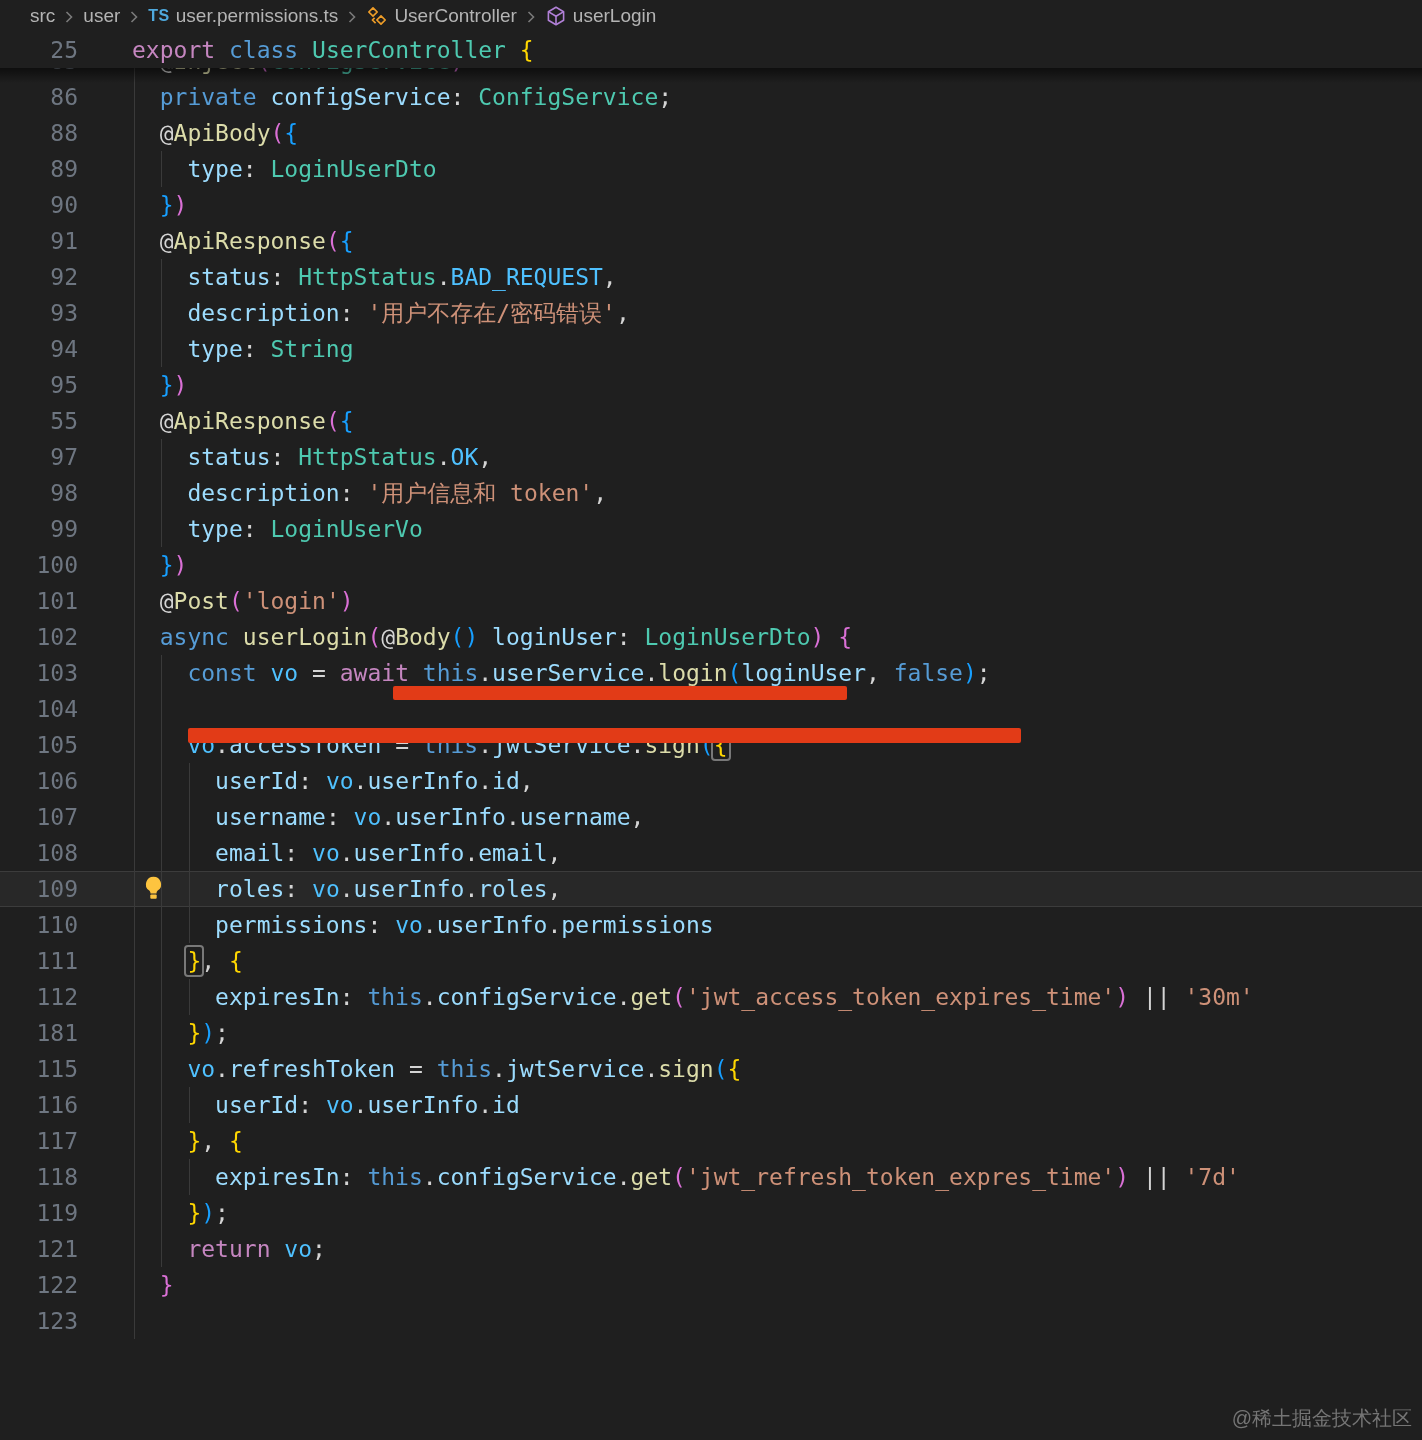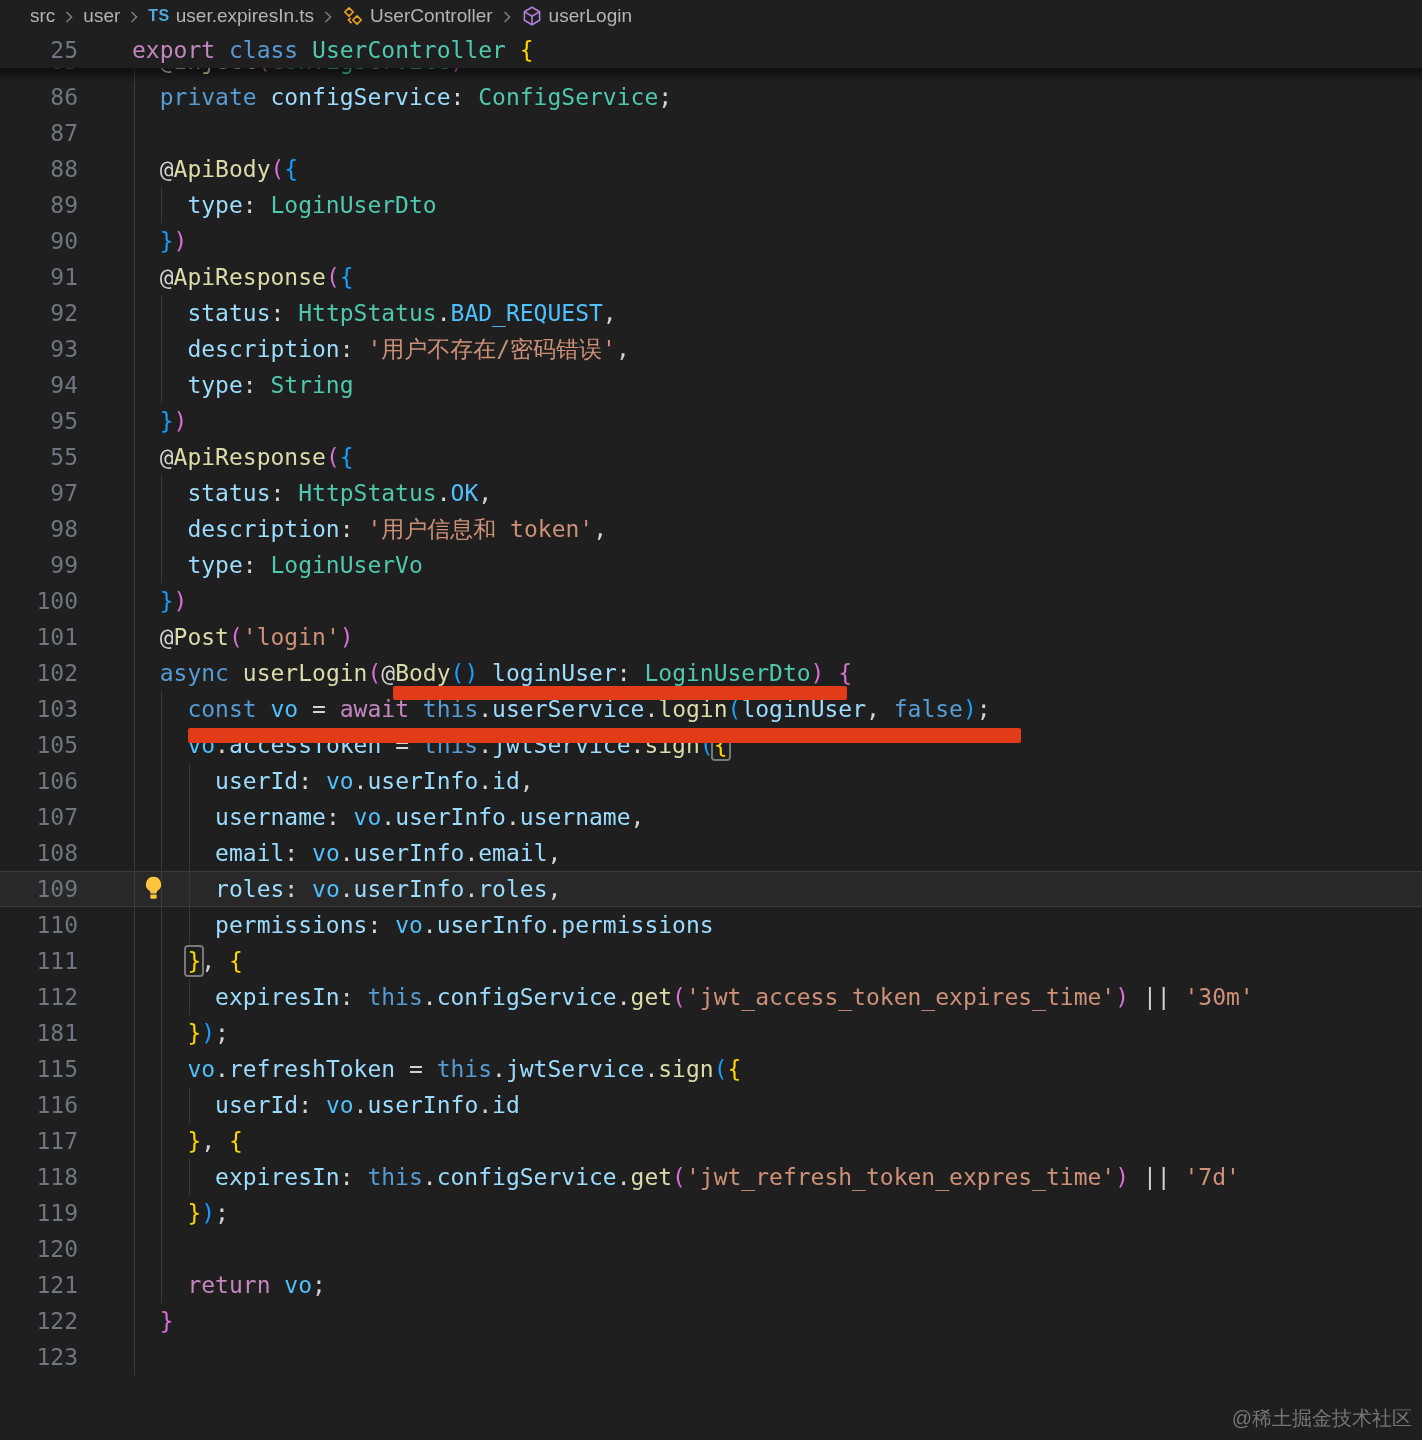--- a/index.html
+++ b/index.html
@@ -43,55 +43,54 @@
     font-family:"Liberation Sans",sans-serif;font-size:20px;color:#757575;
   }
 </style>
 </head>
 <body>
 
 <div class="app">
   <div class="code" id="code">
       <div class="line"><div class="num">85</div><div class="gut"></div><div class="txt"><div class="guide" style="left: 1.5px;"></div><span style="color: rgb(212, 212, 212);">  @</span><span style="color: rgb(220, 220, 170);">Inject</span><span style="color: rgb(218, 112, 214);">(</span><span style="color: rgb(78, 201, 176);">ConfigService</span><span style="color: rgb(218, 112, 214);">)</span></div></div>
       <div class="line"><div class="num">86</div><div class="gut"></div><div class="txt"><div class="guide" style="left: 1.5px;"></div><span style="color: rgb(212, 212, 212);">  </span><span style="color: rgb(86, 156, 214);">private</span><span style="color: rgb(212, 212, 212);"> </span><span style="color: rgb(156, 220, 254);">configService</span><span style="color: rgb(212, 212, 212);">:</span><span style="color: rgb(212, 212, 212);"> </span><span style="color: rgb(78, 201, 176);">ConfigService</span><span style="color: rgb(212, 212, 212);">;</span></div></div>
-      <div class="line"><div class="num">87</div><div class="gut"></div><div class="txt"><div class="guide" style="left: 1.5px;"></div></div></div>
       <div class="line"><div class="num">88</div><div class="gut"></div><div class="txt"><div class="guide" style="left: 1.5px;"></div><span style="color: rgb(212, 212, 212);">  @</span><span style="color: rgb(220, 220, 170);">ApiBody</span><span style="color: rgb(218, 112, 214);">(</span><span style="color: rgb(23, 159, 255);">{</span></div></div>
       <div class="line"><div class="num">89</div><div class="gut"></div><div class="txt"><div class="guide" style="left: 1.5px;"></div><div class="guide" style="left: 29.2px;"></div><span style="color: rgb(212, 212, 212);">    </span><span style="color: rgb(156, 220, 254);">type</span><span style="color: rgb(212, 212, 212);">: </span><span style="color: rgb(78, 201, 176);">LoginUserDto</span></div></div>
       <div class="line"><div class="num">90</div><div class="gut"></div><div class="txt"><div class="guide" style="left: 1.5px;"></div><span style="color: rgb(212, 212, 212);">  </span><span style="color: rgb(23, 159, 255);">}</span><span style="color: rgb(218, 112, 214);">)</span></div></div>
       <div class="line"><div class="num">91</div><div class="gut"></div><div class="txt"><div class="guide" style="left: 1.5px;"></div><span style="color: rgb(212, 212, 212);">  @</span><span style="color: rgb(220, 220, 170);">ApiResponse</span><span style="color: rgb(218, 112, 214);">(</span><span style="color: rgb(23, 159, 255);">{</span></div></div>
       <div class="line"><div class="num">92</div><div class="gut"></div><div class="txt"><div class="guide" style="left: 1.5px;"></div><div class="guide" style="left: 29.2px;"></div><span style="color: rgb(212, 212, 212);">    </span><span style="color: rgb(156, 220, 254);">status</span><span style="color: rgb(212, 212, 212);">: </span><span style="color: rgb(78, 201, 176);">HttpStatus</span><span style="color: rgb(212, 212, 212);">.</span><span style="color: rgb(79, 193, 255);">BAD_REQUEST</span><span style="color: rgb(212, 212, 212);">,</span></div></div>
       <div class="line"><div class="num">93</div><div class="gut"></div><div class="txt"><div class="guide" style="left: 1.5px;"></div><div class="guide" style="left: 29.2px;"></div><span style="color: rgb(212, 212, 212);">    </span><span style="color: rgb(156, 220, 254);">description</span><span style="color: rgb(212, 212, 212);">: </span><span style="color: rgb(206, 145, 120);">'用户不存在/密码错误'</span><span style="color: rgb(212, 212, 212);">,</span></div></div>
       <div class="line"><div class="num">94</div><div class="gut"></div><div class="txt"><div class="guide" style="left: 1.5px;"></div><div class="guide" style="left: 29.2px;"></div><span style="color: rgb(212, 212, 212);">    </span><span style="color: rgb(156, 220, 254);">type</span><span style="color: rgb(212, 212, 212);">: </span><span style="color: rgb(78, 201, 176);">String</span></div></div>
       <div class="line"><div class="num">95</div><div class="gut"></div><div class="txt"><div class="guide" style="left: 1.5px;"></div><span style="color: rgb(212, 212, 212);">  </span><span style="color: rgb(23, 159, 255);">}</span><span style="color: rgb(218, 112, 214);">)</span></div></div>
       <div class="line"><div class="num">55</div><div class="gut"></div><div class="txt"><div class="guide" style="left: 1.5px;"></div><span style="color: rgb(212, 212, 212);">  @</span><span style="color: rgb(220, 220, 170);">ApiResponse</span><span style="color: rgb(218, 112, 214);">(</span><span style="color: rgb(23, 159, 255);">{</span></div></div>
       <div class="line"><div class="num">97</div><div class="gut"></div><div class="txt"><div class="guide" style="left: 1.5px;"></div><div class="guide" style="left: 29.2px;"></div><span style="color: rgb(212, 212, 212);">    </span><span style="color: rgb(156, 220, 254);">status</span><span style="color: rgb(212, 212, 212);">: </span><span style="color: rgb(78, 201, 176);">HttpStatus</span><span style="color: rgb(212, 212, 212);">.</span><span style="color: rgb(79, 193, 255);">OK</span><span style="color: rgb(212, 212, 212);">,</span></div></div>
       <div class="line"><div class="num">98</div><div class="gut"></div><div class="txt"><div class="guide" style="left: 1.5px;"></div><div class="guide" style="left: 29.2px;"></div><span style="color: rgb(212, 212, 212);">    </span><span style="color: rgb(156, 220, 254);">description</span><span style="color: rgb(212, 212, 212);">: </span><span style="color: rgb(206, 145, 120);">'用户信息和 token'</span><span style="color: rgb(212, 212, 212);">,</span></div></div>
       <div class="line"><div class="num">99</div><div class="gut"></div><div class="txt"><div class="guide" style="left: 1.5px;"></div><div class="guide" style="left: 29.2px;"></div><span style="color: rgb(212, 212, 212);">    </span><span style="color: rgb(156, 220, 254);">type</span><span style="color: rgb(212, 212, 212);">: </span><span style="color: rgb(78, 201, 176);">LoginUserVo</span></div></div>
       <div class="line"><div class="num">100</div><div class="gut"></div><div class="txt"><div class="guide" style="left: 1.5px;"></div><span style="color: rgb(212, 212, 212);">  </span><span style="color: rgb(23, 159, 255);">}</span><span style="color: rgb(218, 112, 214);">)</span></div></div>
       <div class="line"><div class="num">101</div><div class="gut"></div><div class="txt"><div class="guide" style="left: 1.5px;"></div><span style="color: rgb(212, 212, 212);">  @</span><span style="color: rgb(220, 220, 170);">Post</span><span style="color: rgb(218, 112, 214);">(</span><span style="color: rgb(206, 145, 120);">'login'</span><span style="color: rgb(218, 112, 214);">)</span></div></div>
       <div class="line"><div class="num">102</div><div class="gut"></div><div class="txt"><div class="guide" style="left: 1.5px;"></div><span style="color: rgb(212, 212, 212);">  </span><span style="color: rgb(86, 156, 214);">async</span><span style="color: rgb(212, 212, 212);"> </span><span style="color: rgb(220, 220, 170);">userLogin</span><span style="color: rgb(218, 112, 214);">(</span><span style="color: rgb(212, 212, 212);">@</span><span style="color: rgb(220, 220, 170);">Body</span><span style="color: rgb(23, 159, 255);">()</span><span style="color: rgb(212, 212, 212);"> </span><span style="color: rgb(156, 220, 254);">loginUser</span><span style="color: rgb(212, 212, 212);">: </span><span style="color: rgb(78, 201, 176);">LoginUserDto</span><span style="color: rgb(218, 112, 214);">)</span><span style="color: rgb(212, 212, 212);"> </span><span style="color: rgb(218, 112, 214);">{</span></div></div>
       <div class="line"><div class="num">103</div><div class="gut"></div><div class="txt"><div class="guide" style="left: 1.5px;"></div><div class="guide" style="left: 29.2px;"></div><span style="color: rgb(212, 212, 212);">    </span><span style="color: rgb(86, 156, 214);">const</span><span style="color: rgb(212, 212, 212);"> </span><span style="color: rgb(79, 193, 255);">vo</span><span style="color: rgb(212, 212, 212);"> = </span><span style="color: rgb(197, 134, 192);">await</span><span style="color: rgb(212, 212, 212);"> </span><span style="color: rgb(86, 156, 214);">this</span><span style="color: rgb(212, 212, 212);">.</span><span style="color: rgb(156, 220, 254);">userService</span><span style="color: rgb(212, 212, 212);">.</span><span style="color: rgb(220, 220, 170);">login</span><span style="color: rgb(23, 159, 255);">(</span><span style="color: rgb(156, 220, 254);">loginUser</span><span style="color: rgb(212, 212, 212);">, </span><span style="color: rgb(86, 156, 214);">false</span><span style="color: rgb(23, 159, 255);">)</span><span style="color: rgb(212, 212, 212);">;</span></div></div>
+      <div class="line"><div class="num">104</div><div class="gut"></div><div class="txt"><div class="guide" style="left: 1.5px;"></div><div class="guide" style="left: 29.2px;"></div></div></div>
       <div class="line"><div class="num">105</div><div class="gut"></div><div class="txt"><div class="guide" style="left: 1.5px;"></div><div class="guide" style="left: 29.2px;"></div><span style="color: rgb(212, 212, 212);">    </span><span style="color: rgb(79, 193, 255);">vo</span><span style="color: rgb(212, 212, 212);">.</span><span style="color: rgb(156, 220, 254);">accessToken</span><span style="color: rgb(212, 212, 212);"> = </span><span style="color: rgb(86, 156, 214);">this</span><span style="color: rgb(212, 212, 212);">.</span><span style="color: rgb(156, 220, 254);">jwtService</span><span style="color: rgb(212, 212, 212);">.</span><span style="color: rgb(220, 220, 170);">sign</span><span style="color: rgb(23, 159, 255);">(</span><span class="box" style="color: rgb(255, 215, 0);">{</span></div></div>
       <div class="line"><div class="num">106</div><div class="gut"></div><div class="txt"><div class="guide" style="left: 1.5px;"></div><div class="guide" style="left: 29.2px;"></div><div class="guide" style="left: 56.9px;"></div><span style="color: rgb(212, 212, 212);">      </span><span style="color: rgb(156, 220, 254);">userId</span><span style="color: rgb(212, 212, 212);">: </span><span style="color: rgb(79, 193, 255);">vo</span><span style="color: rgb(212, 212, 212);">.</span><span style="color: rgb(156, 220, 254);">userInfo</span><span style="color: rgb(212, 212, 212);">.</span><span style="color: rgb(156, 220, 254);">id</span><span style="color: rgb(212, 212, 212);">,</span></div></div>
       <div class="line"><div class="num">107</div><div class="gut"></div><div class="txt"><div class="guide" style="left: 1.5px;"></div><div class="guide" style="left: 29.2px;"></div><div class="guide" style="left: 56.9px;"></div><span style="color: rgb(212, 212, 212);">      </span><span style="color: rgb(156, 220, 254);">username</span><span style="color: rgb(212, 212, 212);">: </span><span style="color: rgb(79, 193, 255);">vo</span><span style="color: rgb(212, 212, 212);">.</span><span style="color: rgb(156, 220, 254);">userInfo</span><span style="color: rgb(212, 212, 212);">.</span><span style="color: rgb(156, 220, 254);">username</span><span style="color: rgb(212, 212, 212);">,</span></div></div>
       <div class="line"><div class="num">108</div><div class="gut"></div><div class="txt"><div class="guide" style="left: 1.5px;"></div><div class="guide" style="left: 29.2px;"></div><div class="guide" style="left: 56.9px;"></div><span style="color: rgb(212, 212, 212);">      </span><span style="color: rgb(156, 220, 254);">email</span><span style="color: rgb(212, 212, 212);">: </span><span style="color: rgb(79, 193, 255);">vo</span><span style="color: rgb(212, 212, 212);">.</span><span style="color: rgb(156, 220, 254);">userInfo</span><span style="color: rgb(212, 212, 212);">.</span><span style="color: rgb(156, 220, 254);">email</span><span style="color: rgb(212, 212, 212);">,</span></div></div>
       <div class="line active"><div class="num">109</div><div class="gut"></div><div class="txt"><div class="guide" style="left: 1.5px;"></div><div class="guide" style="left: 29.2px;"></div><div class="guide" style="left: 56.9px;"></div><span style="color: rgb(212, 212, 212);">      </span><span style="color: rgb(156, 220, 254);">roles</span><span style="color: rgb(212, 212, 212);">: </span><span style="color: rgb(79, 193, 255);">vo</span><span style="color: rgb(212, 212, 212);">.</span><span style="color: rgb(156, 220, 254);">userInfo</span><span style="color: rgb(212, 212, 212);">.</span><span style="color: rgb(156, 220, 254);">roles</span><span style="color: rgb(212, 212, 212);">,</span><div class="bulb"><svg width="27" height="27" viewBox="0 0 16 16">
               <path fill="#fdc43f" d="M8 1.6a4.5 4.5 0 0 0-2.7 8.1c.5.4.9 1 .9 1.6v.3h3.6v-.3c0-.6.4-1.2.9-1.6A4.5 4.5 0 0 0 8 1.6z"></path>
               <rect x="6.1" y="12.2" width="3.8" height="2.4" rx="0.6" fill="#fdc43f"></rect>
             </svg></div></div></div>
       <div class="line"><div class="num">110</div><div class="gut"></div><div class="txt"><div class="guide" style="left: 1.5px;"></div><div class="guide" style="left: 29.2px;"></div><div class="guide" style="left: 56.9px;"></div><span style="color: rgb(212, 212, 212);">      </span><span style="color: rgb(156, 220, 254);">permissions</span><span style="color: rgb(212, 212, 212);">: </span><span style="color: rgb(79, 193, 255);">vo</span><span style="color: rgb(212, 212, 212);">.</span><span style="color: rgb(156, 220, 254);">userInfo</span><span style="color: rgb(212, 212, 212);">.</span><span style="color: rgb(156, 220, 254);">permissions</span></div></div>
       <div class="line"><div class="num">111</div><div class="gut"></div><div class="txt"><div class="guide" style="left: 1.5px;"></div><div class="guide" style="left: 29.2px;"></div><span style="color: rgb(212, 212, 212);">    </span><span class="box" style="color: rgb(255, 215, 0);">}</span><span style="color: rgb(212, 212, 212);">, </span><span style="color: rgb(255, 215, 0);">{</span></div></div>
       <div class="line"><div class="num">112</div><div class="gut"></div><div class="txt"><div class="guide" style="left: 1.5px;"></div><div class="guide" style="left: 29.2px;"></div><div class="guide" style="left: 56.9px;"></div><span style="color: rgb(212, 212, 212);">      </span><span style="color: rgb(156, 220, 254);">expiresIn</span><span style="color: rgb(212, 212, 212);">: </span><span style="color: rgb(86, 156, 214);">this</span><span style="color: rgb(212, 212, 212);">.</span><span style="color: rgb(156, 220, 254);">configService</span><span style="color: rgb(212, 212, 212);">.</span><span style="color: rgb(220, 220, 170);">get</span><span style="color: rgb(218, 112, 214);">(</span><span style="color: rgb(206, 145, 120);">'jwt_access_token_expires_time'</span><span style="color: rgb(218, 112, 214);">)</span><span style="color: rgb(212, 212, 212);"> || </span><span style="color: rgb(206, 145, 120);">'30m'</span></div></div>
       <div class="line"><div class="num">181</div><div class="gut"></div><div class="txt"><div class="guide" style="left: 1.5px;"></div><div class="guide" style="left: 29.2px;"></div><span style="color: rgb(212, 212, 212);">    </span><span style="color: rgb(255, 215, 0);">}</span><span style="color: rgb(23, 159, 255);">)</span><span style="color: rgb(212, 212, 212);">;</span></div></div>
       <div class="line"><div class="num">115</div><div class="gut"></div><div class="txt"><div class="guide" style="left: 1.5px;"></div><div class="guide" style="left: 29.2px;"></div><span style="color: rgb(212, 212, 212);">    </span><span style="color: rgb(79, 193, 255);">vo</span><span style="color: rgb(212, 212, 212);">.</span><span style="color: rgb(156, 220, 254);">refreshToken</span><span style="color: rgb(212, 212, 212);"> = </span><span style="color: rgb(86, 156, 214);">this</span><span style="color: rgb(212, 212, 212);">.</span><span style="color: rgb(156, 220, 254);">jwtService</span><span style="color: rgb(212, 212, 212);">.</span><span style="color: rgb(220, 220, 170);">sign</span><span style="color: rgb(23, 159, 255);">(</span><span style="color: rgb(255, 215, 0);">{</span></div></div>
       <div class="line"><div class="num">116</div><div class="gut"></div><div class="txt"><div class="guide" style="left: 1.5px;"></div><div class="guide" style="left: 29.2px;"></div><div class="guide" style="left: 56.9px;"></div><span style="color: rgb(212, 212, 212);">      </span><span style="color: rgb(156, 220, 254);">userId</span><span style="color: rgb(212, 212, 212);">: </span><span style="color: rgb(79, 193, 255);">vo</span><span style="color: rgb(212, 212, 212);">.</span><span style="color: rgb(156, 220, 254);">userInfo</span><span style="color: rgb(212, 212, 212);">.</span><span style="color: rgb(156, 220, 254);">id</span></div></div>
       <div class="line"><div class="num">117</div><div class="gut"></div><div class="txt"><div class="guide" style="left: 1.5px;"></div><div class="guide" style="left: 29.2px;"></div><span style="color: rgb(212, 212, 212);">    </span><span style="color: rgb(255, 215, 0);">}</span><span style="color: rgb(212, 212, 212);">, </span><span style="color: rgb(255, 215, 0);">{</span></div></div>
       <div class="line"><div class="num">118</div><div class="gut"></div><div class="txt"><div class="guide" style="left: 1.5px;"></div><div class="guide" style="left: 29.2px;"></div><div class="guide" style="left: 56.9px;"></div><span style="color: rgb(212, 212, 212);">      </span><span style="color: rgb(156, 220, 254);">expiresIn</span><span style="color: rgb(212, 212, 212);">: </span><span style="color: rgb(86, 156, 214);">this</span><span style="color: rgb(212, 212, 212);">.</span><span style="color: rgb(156, 220, 254);">configService</span><span style="color: rgb(212, 212, 212);">.</span><span style="color: rgb(220, 220, 170);">get</span><span style="color: rgb(218, 112, 214);">(</span><span style="color: rgb(206, 145, 120);">'jwt_refresh_token_expres_time'</span><span style="color: rgb(218, 112, 214);">)</span><span style="color: rgb(212, 212, 212);"> || </span><span style="color: rgb(206, 145, 120);">'7d'</span></div></div>
       <div class="line"><div class="num">119</div><div class="gut"></div><div class="txt"><div class="guide" style="left: 1.5px;"></div><div class="guide" style="left: 29.2px;"></div><span style="color: rgb(212, 212, 212);">    </span><span style="color: rgb(255, 215, 0);">}</span><span style="color: rgb(23, 159, 255);">)</span><span style="color: rgb(212, 212, 212);">;</span></div></div>
-      <div class="line"><div class="num">120</div><div class="gut"></div><div class="txt"><div class="guide" style="left: 1.5px;"></div><div class="guide" style="left: 29.2px;"></div></div></div>
       <div class="line"><div class="num">121</div><div class="gut"></div><div class="txt"><div class="guide" style="left: 1.5px;"></div><div class="guide" style="left: 29.2px;"></div><span style="color: rgb(212, 212, 212);">    </span><span style="color: rgb(197, 134, 192);">return</span><span style="color: rgb(212, 212, 212);"> </span><span style="color: rgb(79, 193, 255);">vo</span><span style="color: rgb(212, 212, 212);">;</span></div></div>
       <div class="line"><div class="num">122</div><div class="gut"></div><div class="txt"><div class="guide" style="left: 1.5px;"></div><span style="color: rgb(212, 212, 212);">  </span><span style="color: rgb(218, 112, 214);">}</span></div></div>
       <div class="line"><div class="num">123</div><div class="gut"></div><div class="txt"><div class="guide" style="left: 1.5px;"></div></div></div>
     </div>
   <div class="shadow"></div>
   <div class="sticky" id="sticky"><div class="line" style="width: 100%;"><div class="num">25</div><div class="gut"></div><div class="txt"><span style="color: rgb(197, 134, 192);">export</span><span style="color: rgb(212, 212, 212);"> </span><span style="color: rgb(86, 156, 214);">class</span><span style="color: rgb(212, 212, 212);"> </span><span style="color: rgb(78, 201, 176);">UserController</span><span style="color: rgb(212, 212, 212);"> </span><span style="color: rgb(255, 215, 0);">{</span></div></div></div>
   <div class="breadcrumb" id="breadcrumb">
       <span class="bc-item">
         <span>src</span>
       </span>
@@ -103,21 +102,21 @@
       <span class="bc-item">
         <span>user</span>
       </span>
       <span class="bc-chevron">
         <svg width="12" height="16" viewBox="0 0 12 16" fill="none">
           <path d="M3.5 3 L8.5 8 L3.5 13" stroke="#7a7a7a" stroke-width="1.6"></path>
         </svg>
       </span>
       <span class="bc-item">
         <span class="ts-badge">TS</span>
-        <span>user.expiresIn.ts</span>
+        <span>user.permissions.ts</span>
       </span>
       <span class="bc-chevron">
         <svg width="12" height="16" viewBox="0 0 12 16" fill="none">
           <path d="M3.5 3 L8.5 8 L3.5 13" stroke="#7a7a7a" stroke-width="1.6"></path>
         </svg>
       </span>
       <span class="bc-item">
         <span style="display: flex;">
           <svg width="22" height="22" viewBox="0 0 22 22" fill="none" stroke="#ee9d28" stroke-width="1.7" stroke-linejoin="round">
             <path d="M7 2.8 L11.2 7 L7 11.2 L2.8 7 Z"></path>

